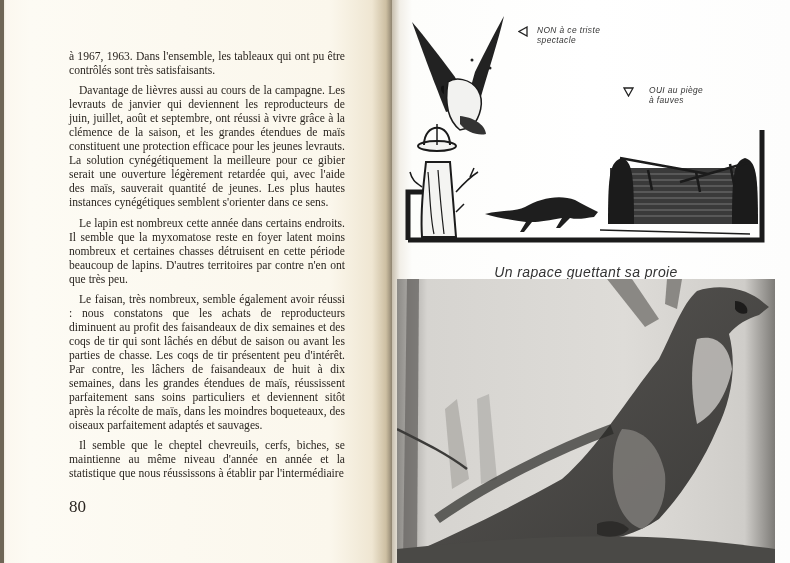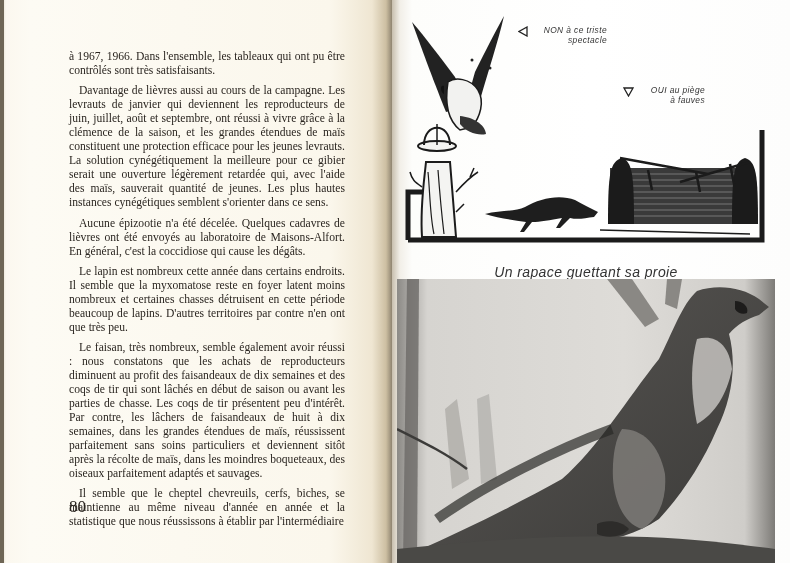--- a/index.html
+++ b/index.html
@@ -12,40 +12,39 @@
       background: linear-gradient(to right, #c8bfae 0px, #f2efe8 8px, #fdfdfb 20px, #ffffff 200px, #fdfdfc 398px); }
     .text-col { position: absolute; left: 69px; top: 50px; width: 276px;
       font-family: "Liberation Serif", "DejaVu Serif", serif; font-size: 11.6px; line-height: 14.05px;
       color: #2a2520; text-align: justify; hyphens: none; }
     .text-col p { margin: 0 0 6px 0; text-indent: 10px; }
     .text-col p.first { text-indent: 0; }
     .page-number { position: absolute; left: 69px; top: 497px; font-family: "Liberation Serif", serif;
       font-size: 17px; color: #2a2520; }
     .illus { position: absolute; left: 400px; top: 12px; width: 372px; height: 232px; }
     .caption-note { position: absolute; font-family: "Liberation Sans", "DejaVu Sans", sans-serif;
-      font-style: italic; font-size: 8.4px; line-height: 9.5px; color: #333; letter-spacing: 0.4px; text-align: right; }
+      font-style: italic; font-size: 8.4px; line-height: 9.5px; color: #333; letter-spacing: 0.4px; }
     .note-non { left: 537px; top: 26px; }
     .note-oui { left: 642px; top: 86px; }
     .arrow { position: absolute; }
     .arrow-non { left: 518px; top: 26px; }
     .arrow-oui { left: 623px; top: 87px; }
     .photo-caption { position: absolute; left: 400px; top: 264px; width: 372px; text-align: center;
       font-family: "Liberation Sans", sans-serif; font-style: italic; font-size: 14px; color: #333; letter-spacing: 0.4px; }
     .photo { position: absolute; left: 397px; top: 279px; width: 378px; height: 284px; overflow: hidden; background: #c9c7c3; }
   </style>
 </head>
 <body>
 
 <div class="spread">
   <div class="left-page">
     <div class="left-edge"></div>
     <div class="text-col">
-      <p class="first">à 1967, 1966. Dans l'ensemble, les tableaux qui ont pu être contrôlés sont très satisfaisants.</p>
+      <p class="first">à 1967, 1963. Dans l'ensemble, les tableaux qui ont pu être contrôlés sont très satisfaisants.</p>
       <p>Davantage de lièvres aussi au cours de la campagne. Les levrauts de janvier qui deviennent les reproducteurs de juin, juillet, août et septembre, ont réussi à vivre grâce à la clémence de la saison, et les grandes étendues de maïs constituent une protection efficace pour les jeunes levrauts. La solution cynégétiquement la meilleure pour ce gibier serait une ouverture légèrement retardée qui, avec l'aide des maïs, sauverait quantité de jeunes. Les plus hautes instances cynégétiques semblent s'orienter dans ce sens.</p>
-      <p>Aucune épizootie n'a été décelée. Quelques cadavres de lièvres ont été envoyés au laboratoire de Maisons-Alfort. En général, c'est la coccidiose qui cause les dégâts.</p>
       <p>Le lapin est nombreux cette année dans certains endroits. Il semble que la myxomatose reste en foyer latent moins nombreux et certaines chasses détruisent en cette période beaucoup de lapins. D'autres territoires par contre n'en ont que très peu.</p>
       <p>Le faisan, très nombreux, semble également avoir réussi : nous constatons que les achats de reproducteurs diminuent au profit des faisandeaux de dix semaines et des coqs de tir qui sont lâchés en début de saison ou avant les parties de chasse. Les coqs de tir présentent peu d'intérêt. Par contre, les lâchers de faisandeaux de huit à dix semaines, dans les grandes étendues de maïs, réussissent parfaitement sans soins particuliers et deviennent sitôt après la récolte de maïs, dans les moindres boqueteaux, des oiseaux parfaitement adaptés et sauvages.</p>
       <p>Il semble que le cheptel chevreuils, cerfs, biches, se maintienne au même niveau d'année en année et la statistique que nous réussissons à établir par l'intermédiaire</p>
     </div>
     <div class="page-number">80</div>
   </div>
 
   <div class="right-page"></div>
 
   <svg class="illus" viewBox="0 0 372 232" width="372" height="232">

